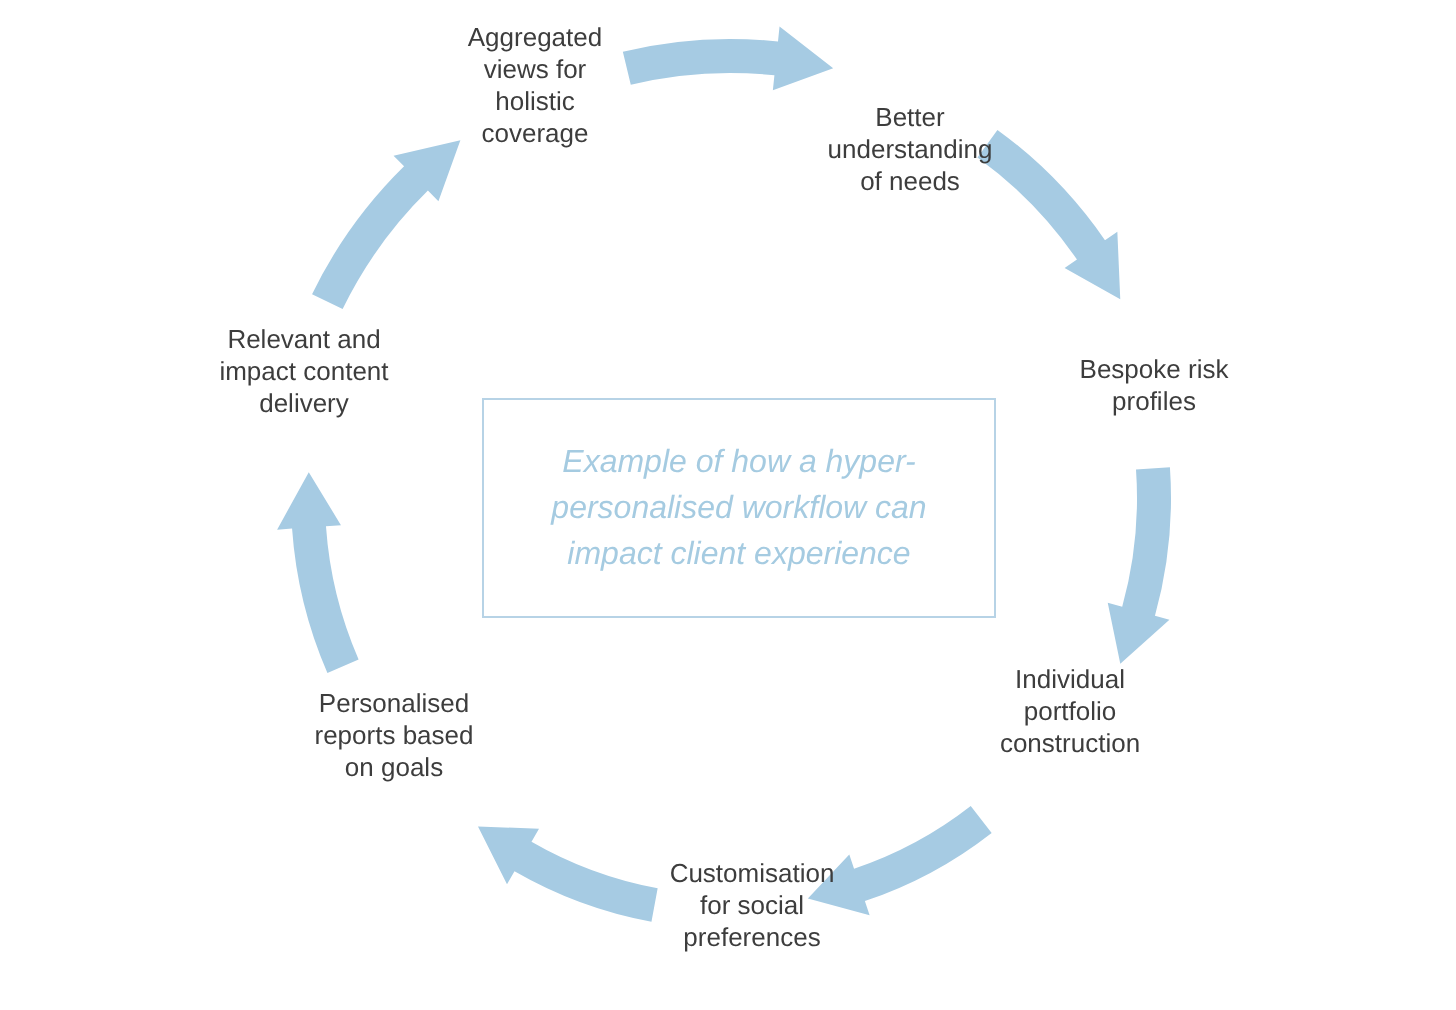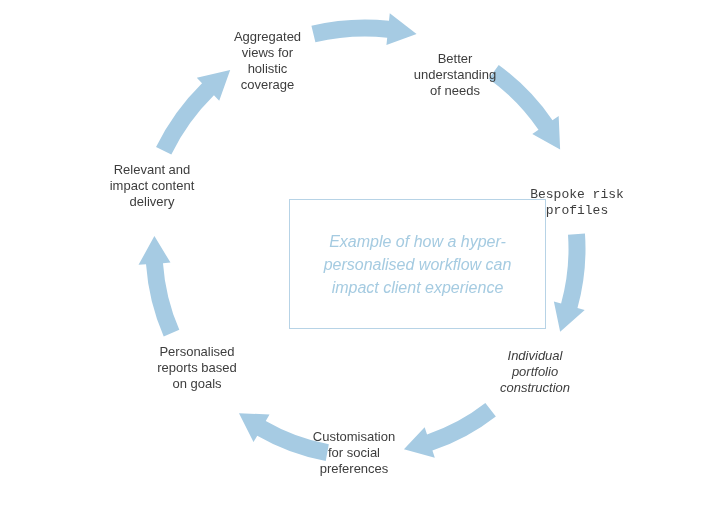--- a/index.html
+++ b/index.html
@@ -10,26 +10,25 @@
     position: absolute;
     text-align: center;
     white-space: pre-line;
     font-size: 13px;
     line-height: 16px;
     color: #3d3d3d;
   }
   .center-box {
     position: absolute;
     left: 241px; top: 199px;
-    width: 257px; height: 130px;
+    width: 257px; height: 110px;
     border: 1px solid #b7d3e6;
     box-sizing: border-box;
     display: flex; align-items: center; justify-content: center;
     background: #ffffff;
-    margin-left: 48px;
   }
   .center-caption {
     font-style: italic;
     font-weight: 300;
     font-size: 16px;
     line-height: 23px;
     color: #a5cbe1;
     text-align: center;
     white-space: pre-line;
   }
@@ -42,37 +41,37 @@
   <svg class="arrows-svg" id="cycle-arrows" viewBox="0 0 728 505">
       <path d="M 311.42 25.84 A 229.5 229.5 0 0 1 388.99 20.76 L 389.77 13.30 L 416.59 34.11 L 386.43 45.12 L 387.21 37.66 A 212.5 212.5 0 0 0 315.39 42.37 Z" fill="#a6cbe3"></path>
       <path d="M 498.72 64.95 A 227.5 227.5 0 0 1 552.49 120.14 L 558.67 115.89 L 560.13 149.58 L 532.30 134.02 L 538.48 129.77 A 210.5 210.5 0 0 0 488.73 78.70 Z" fill="#a6cbe3"></path>
       <path d="M 584.96 233.62 A 220.5 220.5 0 0 1 577.48 307.93 L 584.71 309.93 L 560.15 331.83 L 553.87 301.38 L 561.10 303.38 A 203.5 203.5 0 0 0 568.00 234.80 Z" fill="#a6cbe3"></path>
       <path d="M 495.83 416.45 A 212.5 212.5 0 0 1 432.43 450.52 L 434.81 457.63 L 403.93 449.25 L 424.65 427.28 L 427.03 434.40 A 195.5 195.5 0 0 0 485.36 403.06 Z" fill="#a6cbe3"></path>
       <path d="M 325.73 460.89 A 215.5 215.5 0 0 1 257.25 435.63 L 253.50 442.12 L 238.99 413.22 L 269.50 414.41 L 265.75 420.91 A 198.5 198.5 0 0 0 328.83 444.18 Z" fill="#a6cbe3"></path>
       <path d="M 163.71 336.53 A 219.5 219.5 0 0 1 146.03 264.31 L 138.55 264.83 L 154.39 236.12 L 170.48 262.60 L 162.99 263.13 A 202.5 202.5 0 0 0 179.30 329.75 Z" fill="#a6cbe3"></path>
       <path d="M 156.03 147.08 A 232.5 232.5 0 0 1 202.04 83.17 L 196.78 77.82 L 230.19 70.11 L 219.21 100.64 L 213.95 95.29 A 215.5 215.5 0 0 0 171.31 154.53 Z" fill="#a6cbe3"></path>
     </svg>
 
-  <div class="step-label" style="left:225px; top:29px; width:85px;text-align:center;">Aggregated
+  <div class="step-label" style="left:225px; top:11px; width:85px;text-align:center;">Aggregated
 views for
 holistic
 coverage</div>
 
   <div class="step-label" style="left:403px; top:19px; width:104px;margin-top:32px;">Better
 understanding
 of needs</div>
 
-  <div class="step-label" style="left:530px; top:187px; width:94px;font-family:Liberation Mono, monospace;">Bespoke risk
+  <div class="step-label" style="left:530px; top:177px; width:94px;">Bespoke risk
 profiles</div>
 
-  <div class="step-label" style="left:488px; top:348px; width:94px;font-style:italic;">Individual
+  <div class="step-label" style="left:488px; top:332px; width:94px;">Individual
 portfolio
 construction</div>
 
-  <div class="step-label" style="left:306px; top:429px; width:96px;">Customisation
+  <div class="step-label" style="left:328px; top:429px; width:96px;">Customisation
 for social
 preferences</div>
 
   <div class="step-label" style="left:148px; top:344px; width:98px;">Personalised
 reports based
 on goals</div>
 
   <div class="step-label" style="left:103px; top:162px; width:98px;">Relevant and
 impact content
 delivery</div>

